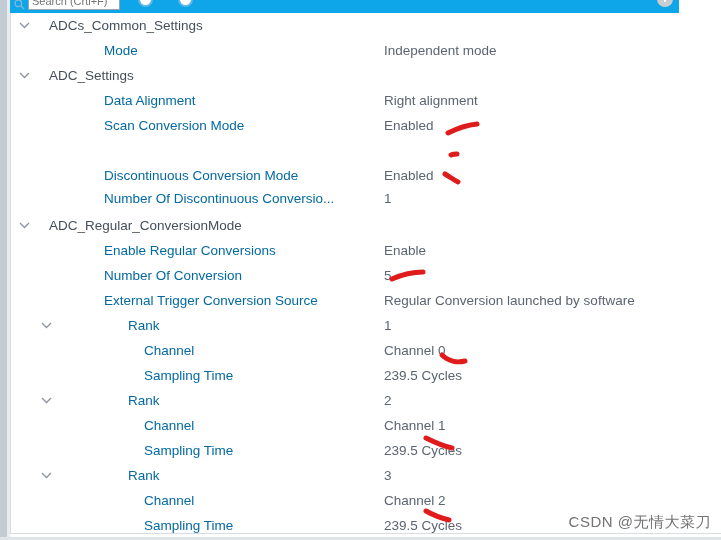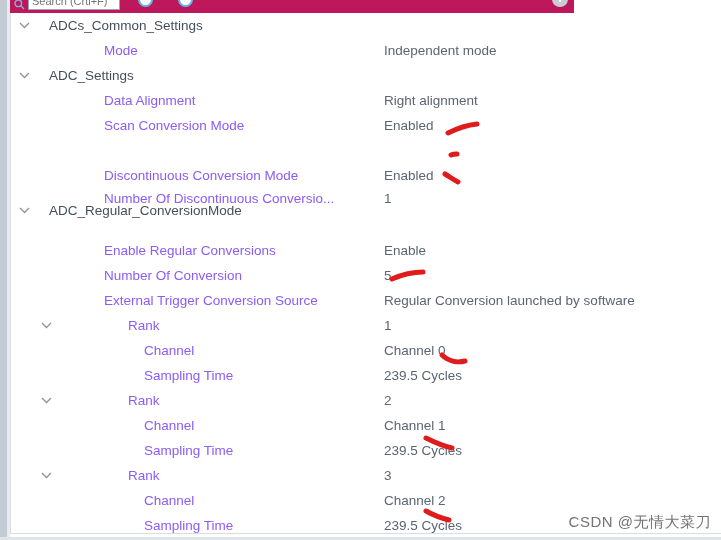--- a/index.html
+++ b/index.html
@@ -10,21 +10,21 @@
     -webkit-font-smoothing:antialiased;
   }
   #app{position:relative;width:721px;height:540px;background:#ffffff;overflow:hidden;}
 
   
   .gutter{position:absolute;left:0;top:0;width:7px;height:540px;background:#c3ccd4;}
   .gutter-inner{position:absolute;left:7px;top:0;width:3px;height:540px;background:#e8ecef;}
   .panel-left-border{position:absolute;left:10px;top:0;width:1px;height:540px;background:#d7dde2;}
 
   
-  .toolbar{position:absolute;left:10px;top:0;width:564px;height:13px;background:#be185d;overflow:hidden;}
+  .toolbar{position:absolute;left:10px;top:0;width:669px;height:13px;background:#0ea5e9;overflow:hidden;}
   .search-wrap{position:absolute;left:2px;top:-10px;width:110px;height:22px;}
   .search-icon{position:absolute;left:2px;top:6px;width:11px;height:11px;}
   .search-box{
     position:absolute;left:16px;top:2px;width:92px;height:18px;
     border:1px solid #9aa4ad;background:#fff;box-sizing:border-box;
     font-size:11px;color:#9aa4ad;line-height:16px;padding-left:3px;
     font-family:"Liberation Sans",sans-serif;
   }
   .circ-icon{
     position:absolute;top:-8px;width:15px;height:15px;border-radius:50%;
@@ -46,21 +46,21 @@
   
   .tree{position:absolute;left:11px;top:13px;width:710px;height:514px;background:#ffffff;}
   .row{position:absolute;left:0;width:580px;height:25px;}
   .chev{
     position:absolute;width:14px;height:25px;color:#6b737c;font-size:12px;
     line-height:25px;text-align:center;
   }
   .chev svg{position:absolute;left:2px;top:9px;}
   .label{
     position:absolute;top:0;height:25px;line-height:25px;
-    font-size:13.5px;color:#8b5cf6;white-space:nowrap;
+    font-size:13.5px;color:#0369a1;white-space:nowrap;
   }
   .label.group{color:#454f5a;}
   .value{
     position:absolute;left:373px;top:0;height:25px;line-height:25px;
     font-size:13.5px;color:#5b6572;white-space:nowrap;
   }
 
   
   .ind0{left:38px;}
   .ind1{left:93px;}
@@ -135,21 +135,21 @@
         <span class="value">Enabled</span>
       </div>
       <div class="row" style="top: 150px;">
         <span class="label ind1">Discontinuous Conversion Mode</span>
         <span class="value">Enabled</span>
       </div>
       <div class="row" style="top: 173px;">
         <span class="label ind1">Number Of Discontinuous Conversio...</span>
         <span class="value">1</span>
       </div>
-      <div class="row" style="top: 185px; padding-left: 45px;">
+      <div class="row" style="top: 200px; padding-left: 45px;">
         <span class="chev" style="left: 6px;">
           <svg width="11" height="7" viewBox="0 0 11 7">
             <polyline points="1,1 5.5,5.5 10,1" fill="none" stroke="#8b939c" stroke-width="1.3"></polyline>
           </svg>
         </span>
         <span class="label ind0 group">ADC_Regular_ConversionMode</span>
       </div>
       <div class="row" style="top: 225px;">
         <span class="label ind1">Enable Regular Conversions</span>
         <span class="value">Enable</span>

